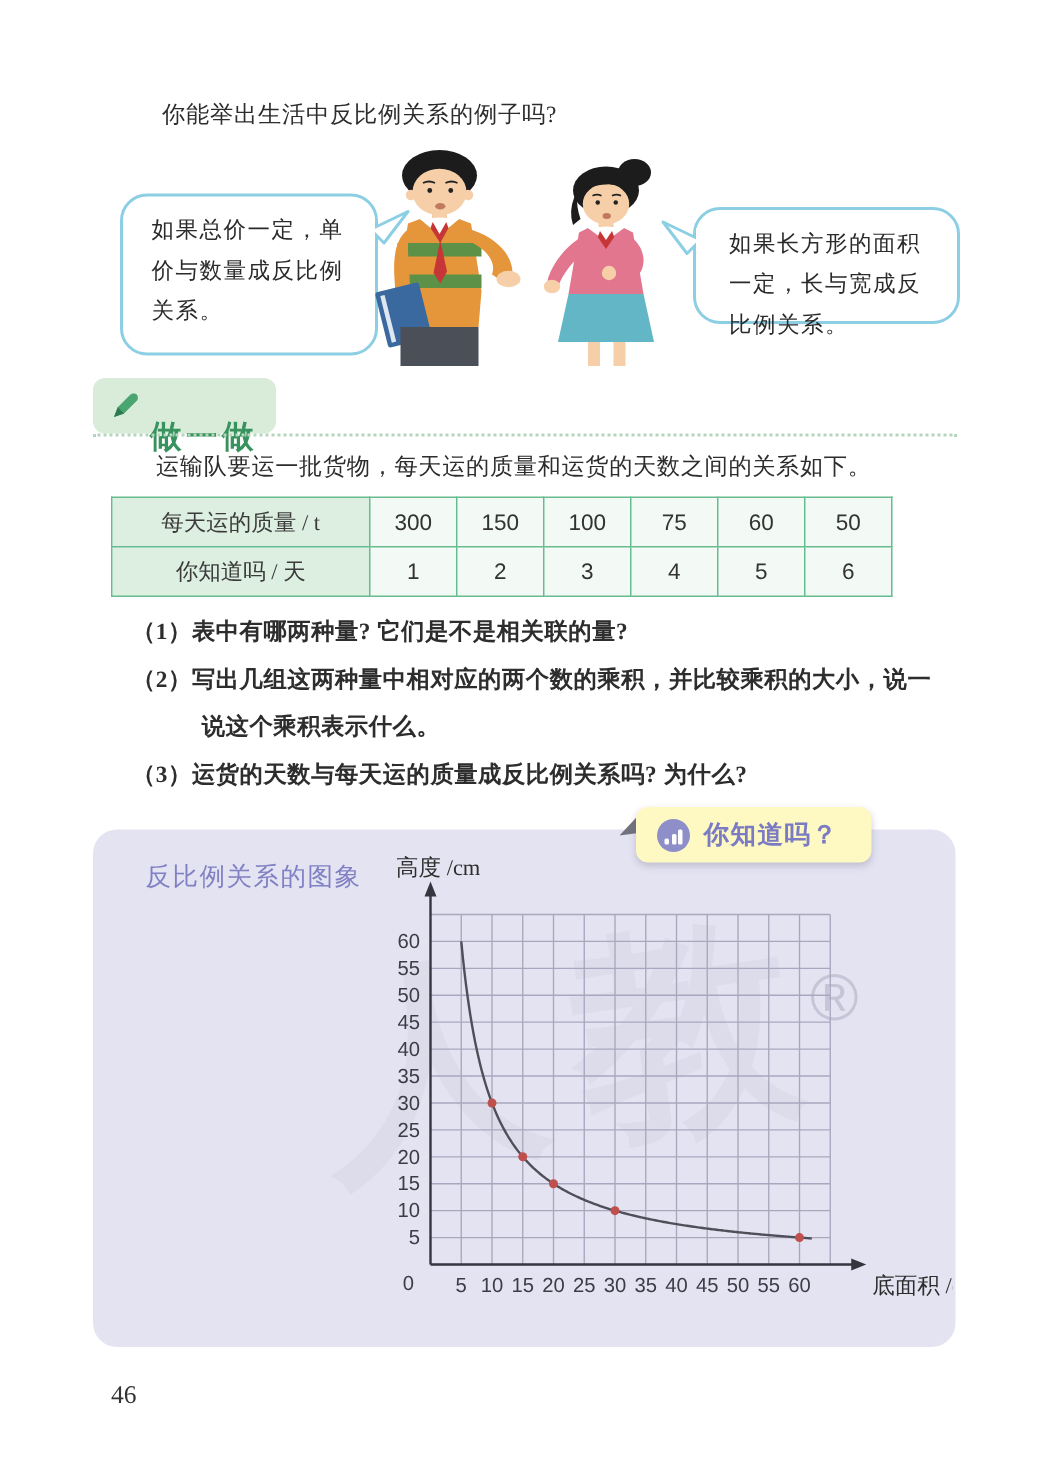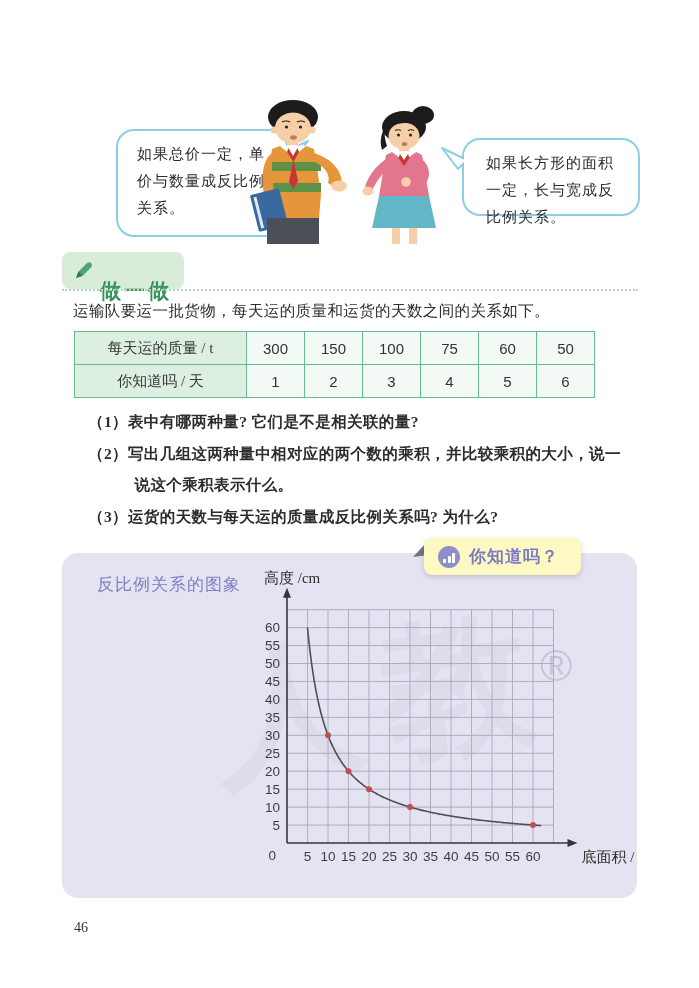--- a/index.html
+++ b/index.html
@@ -12,32 +12,32 @@
   
   .q-top { position:absolute; left:108px; top:66px; font-size:15.5px; letter-spacing:.5px; }
 
   
   .bubble {
     position:absolute; background:#fff; border:2px solid #8ccfe4; border-radius:18px;
     font-size:15px; line-height:27px; color:#2b2b2b; padding:10px 0 10px 0;
     letter-spacing:1px;
   }
   .bubble .btxt { display:block; width:130px; margin:0 auto; }
-  #bubble-left  { left:80px;  top:129px; width:172px; height:108px;margin-left:36px; }
+  #bubble-left  { left:80px;  top:129px; width:172px; height:108px; }
   #bubble-right { left:462px; top:138px; width:178px; height:78px; }
   .tail { position:absolute; }
   
   .do-header {
     position:absolute; left:62px; top:252px; width:122px; height:37px;
     background:#d9ecda; border-radius:8px; display:flex; align-items:center; justify-content:center;
     gap:7px;
   }
   .do-header .do-label { font-size:21px; font-weight:bold; color:#37925d; letter-spacing:3px;margin-top:40px; }
   .dotted-divider { position:absolute; left:62px; top:289px; width:576px; border-bottom:2px dotted #b5d6bd; }
-  .do-intro { position:absolute; left:73px; top:301px; font-size:15.5px; letter-spacing:.4px; }
+  .do-intro { position:absolute; left:104px; top:301px; font-size:15.5px; letter-spacing:.4px; }
 
   
   #qty-table { position:absolute; left:74px; top:331px; border-collapse:collapse; }
   #qty-table th, #qty-table td {
     border:1.5px solid #66bb8f; text-align:center; height:33px; vertical-align:middle;
   }
   #qty-table th { width:172px; background:#dcefe1; font-weight:normal; font-size:15px; color:#3a3a3a; }
   #qty-table td { width:58px; background:#f3faf5; font-family:"Liberation Sans", sans-serif; font-size:15px; color:#333; }
 
   
@@ -61,28 +61,29 @@
   .know-title { position:absolute; left:35px; top:20px; color:#8080c4; font-size:17px; letter-spacing:1px; }
   .know-text { position:absolute; left:16px; top:48px; width:188px; font-size:17px; line-height:28.4px; text-align:justify; color:#2f2f2f; }
   .know-text p { text-indent:2em; }
   .wm-chars {
     position:absolute; left:150px; top:40px; width:420px; font-size:150px; color:#6a6890; opacity:.05;
     transform:rotate(-8deg); pointer-events:none; letter-spacing:20px; font-weight:bold;
   }
   .wm-reg { position:absolute; left:478px; top:88px; font-size:44px; color:#9795ae; opacity:.38; font-family:"Liberation Sans", sans-serif; }
   #chart-svg { position:absolute; left:188px; top:2px; }
 
-  .page-num { position:absolute; left:74px; top:920px; font-size:14px; color:#333; }
+  .page-num { position:absolute; left:74px; top:920px; font-size:17px; color:#333; }
   .figure { position:absolute; }
 </style>
 </head>
 <body>
 
 <div id="page">
 
+  <div class="q-top">你能举出生活中反比例关系的例子吗?</div>
 
   <div class="bubble" id="bubble-left">
     <span class="btxt">如果总价一定，单价与数量成反比例关系。</span>
     <svg class="tail" style="right:-24px; top:8px;" width="28" height="26">
       <path d="M1,14 L26,2 L10,23 Z" fill="#ffffff" stroke="#8ccfe4" stroke-width="2" stroke-linejoin="round"></path>
       <rect x="-2" y="6" width="6" height="14" fill="#ffffff"></rect>
     </svg>
   </div>
 
   <div class="bubble" id="bubble-right">

